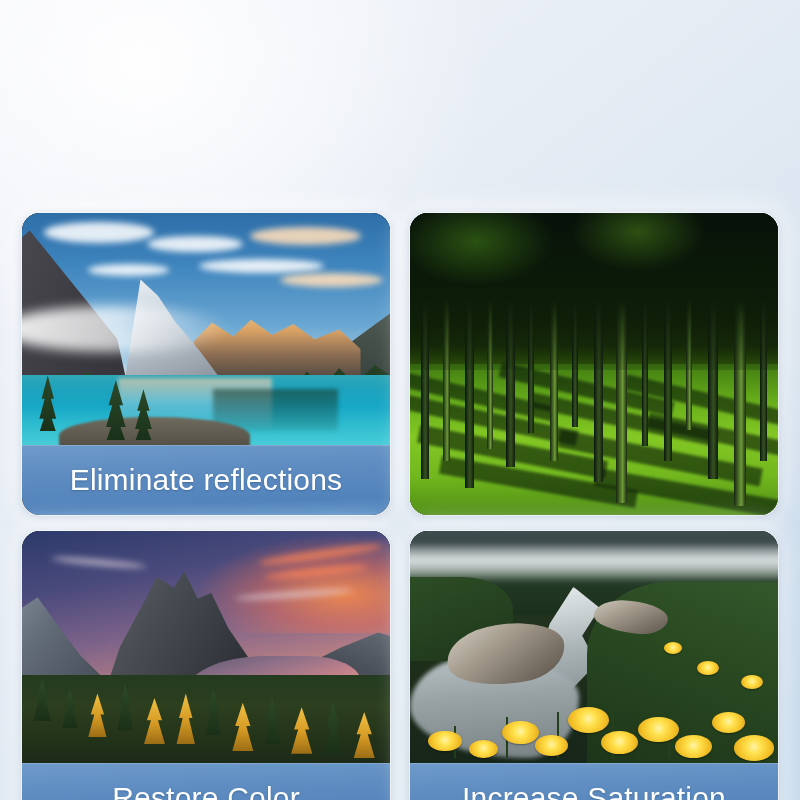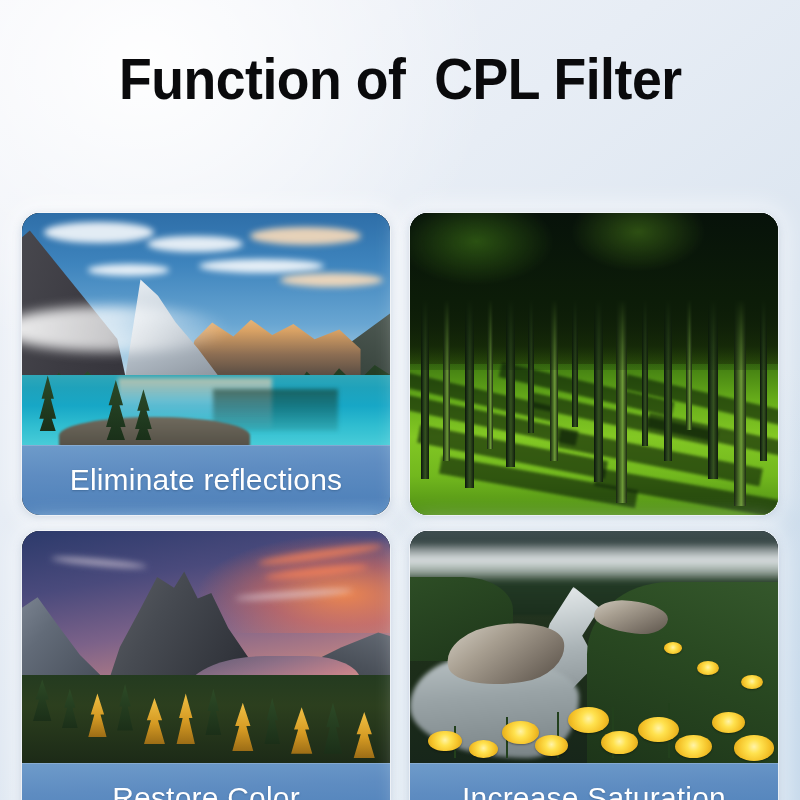--- a/index.html
+++ b/index.html
@@ -342,23 +342,20 @@
   .p4-stem {
     background: #22401c;
     width: 2px;
   }
 </style>
 </head>
 <body>
 
 <div class="poster">
 
-  <div class="title-wrap">
-    <h1 class="title">Function of  CPL Filter</h1>
-  </div>
 
   <div class="grid">
 
     <div class="card">
       <div class="photo">
         <div class="p1-sky"></div>
         <div class="p1-cloud" style="left:6%;top:4%;width:30%;height:9%;"></div>
         <div class="p1-cloud" style="left:34%;top:10%;width:26%;height:7%;"></div>
         <div class="p1-cloud warm" style="left:62%;top:6%;width:30%;height:8%;"></div>
         <div class="p1-cloud" style="left:48%;top:20%;width:34%;height:6%;"></div>

